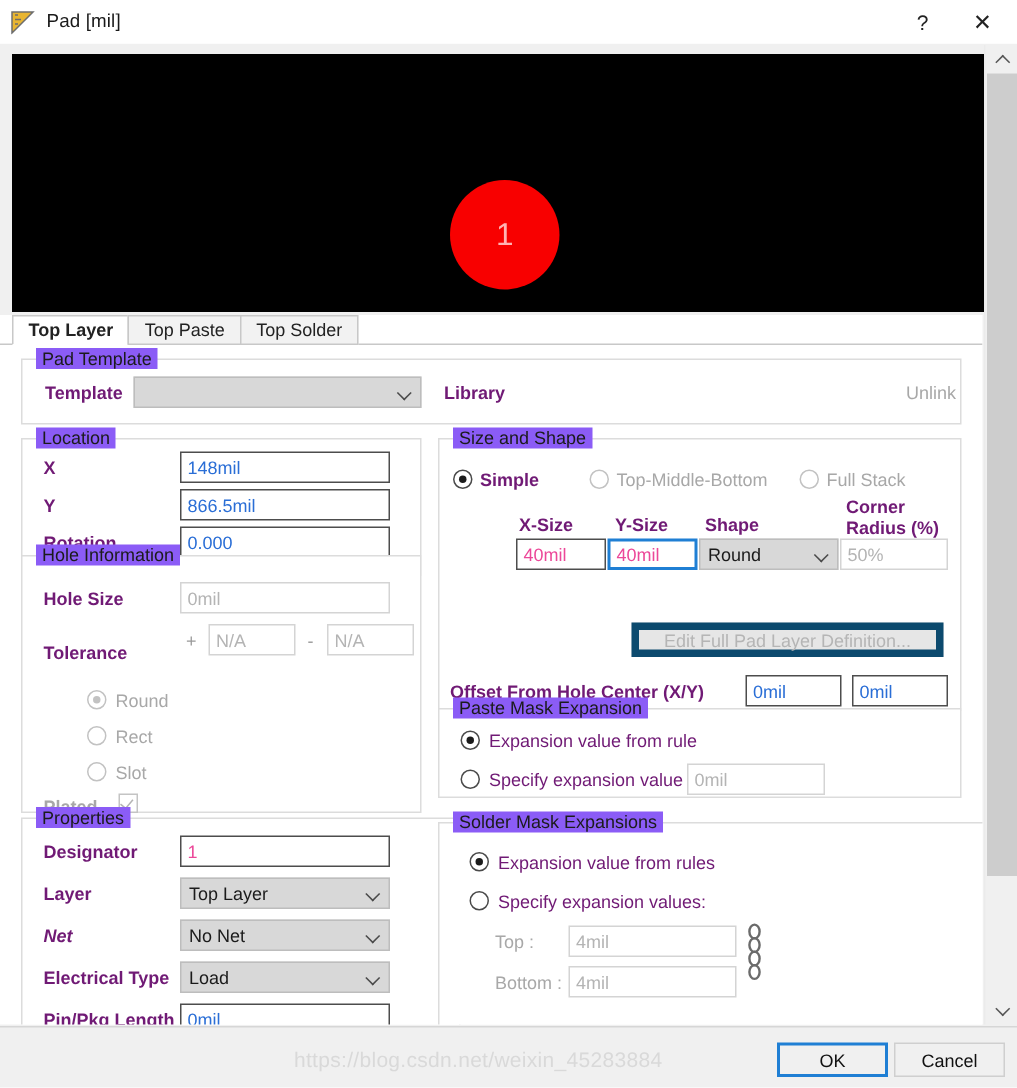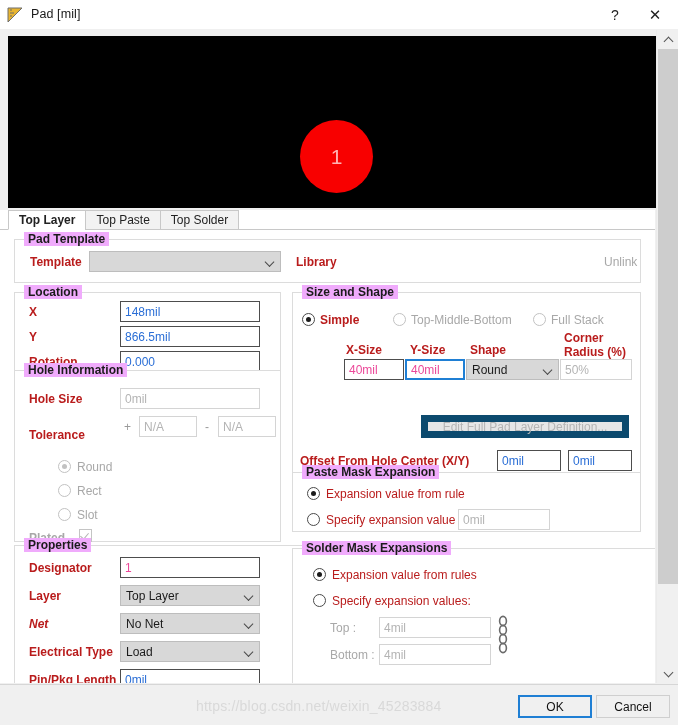--- a/index.html
+++ b/index.html
@@ -91,28 +91,28 @@
   }
 
   
   .grp {
     position: absolute;
     border: 1px solid #dcdcdc;
     background: #ffffff;
   }
   .grp > .legend {
     position: absolute; top: -8px; left: 9px;
-    background: #f0abfc; padding: 0 4px;
-    font-size: 12px; font-weight: bold; color: #1b1b1b;
+    background: #8b5cf6; padding: 0 4px;
+    font-size: 12px; font-weight: normal; color: #1b1b1b;
     white-space: nowrap;
   }
 
   .lbl {
     position: absolute;
-    font-size: 12px; font-weight: bold; color: #b91c1c;
+    font-size: 12px; font-weight: bold; color: #701a75;
     white-space: nowrap;
   }
   .lbl.dim { color: #a8a8a8; }
   .lbl.norm { font-weight: normal; }
 
   
   .inp {
     position: absolute;
     border: 1px solid #4d4d4d;
     background: #ffffff;
@@ -184,21 +184,21 @@
     width: 5px; height: 8px;
     border-right: 1.6px solid #b4b4b4;
     border-bottom: 1.6px solid #b4b4b4;
     transform: rotate(40deg);
   }
 
   
   .dbtn {
     position: absolute;
     background: #e6e6e6;
-    border: 7px solid #0c4a6e;
+    border: 5px solid #0c4a6e;
     color: #b5b5b5;
     font-size: 12px;
     display: flex; align-items: center; justify-content: center;
     height: 23px;
   }
 
   
   .chain {
     position: absolute;
   }

